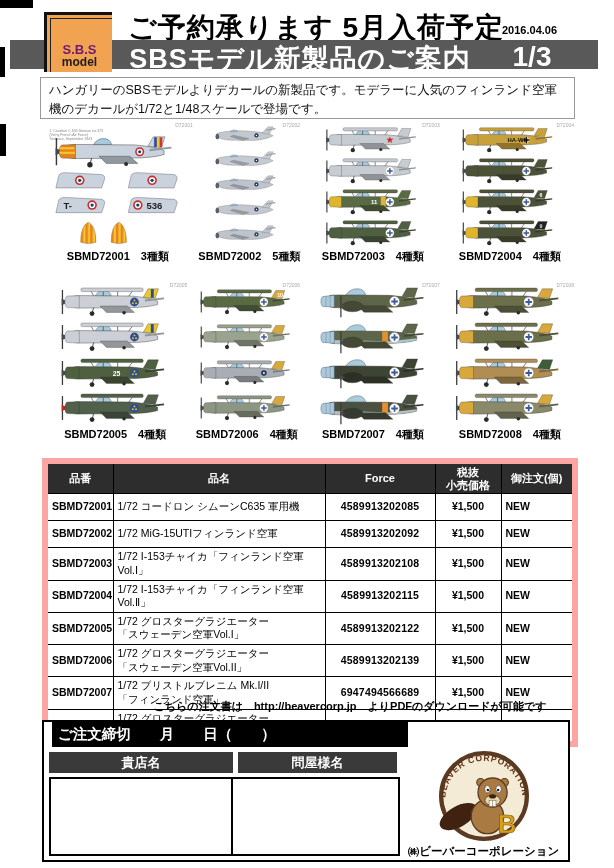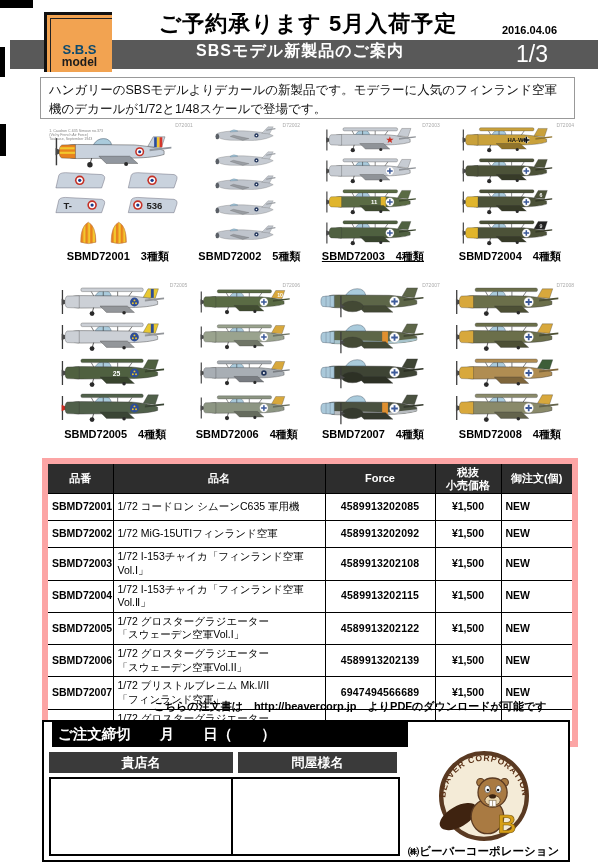--- a/index.html
+++ b/index.html
@@ -5,27 +5,27 @@
   html,body{margin:0;padding:0;background:#fff;}
   body{font-family:"Liberation Sans","DejaVu Sans",sans-serif;}
   .page{position:relative;width:614px;height:868px;background:#fff;overflow:hidden;}
   .art{position:absolute;background:#000;}
 
   
   .logo{position:absolute;left:44px;top:12px;width:68px;height:60px;background:#f2a351;
         border-top:3px solid #111;border-left:3px solid #111;z-index:5;
         display:flex;flex-direction:column;justify-content:flex-end;align-items:center;padding-bottom:3px;box-sizing:border-box;}
   .logo-line{position:absolute;left:3px;top:3px;right:0;bottom:0;border-top:1.5px solid #222;border-left:1.5px solid #222;}
-  .logo-t1{font-weight:bold;font-size:13px;color:#0c4a6e;line-height:1.05;z-index:2;}
+  .logo-t1{font-weight:bold;font-size:13px;color:#701a75;line-height:1.05;z-index:2;}
   .logo-t2{font-weight:bold;font-size:12px;color:#1c1c1c;line-height:1.05;z-index:2;}
-  .preorder{position:absolute;left:128px;top:9px;width:360px;text-align:center;font-size:22px;font-weight:bold;color:#000;letter-spacing:1px;white-space:nowrap;}
+  .preorder{position:absolute;left:128px;top:9px;width:360px;text-align:center;font-size:28px;font-weight:bold;color:#000;letter-spacing:1px;white-space:nowrap;}
   .date{position:absolute;left:502px;top:24px;font-size:11px;font-weight:bold;color:#000;}
   .graybar{position:absolute;left:10px;top:40px;width:588px;height:29px;background:#595959;}
-  .bar-title{position:absolute;left:110px;top:1px;width:360px;text-align:center;color:#fff;font-size:16px;font-weight:bold;letter-spacing:1px;white-space:nowrap;}
-  .bar-page{position:absolute;left:482px;top:1px;width:80px;text-align:center;color:#fff;font-size:23px;font-weight:normal;}
+  .bar-title{position:absolute;left:110px;top:1px;width:360px;text-align:center;color:#fff;font-size:27px;font-weight:bold;letter-spacing:1px;white-space:nowrap;}
+  .bar-page{position:absolute;left:482px;top:1px;width:80px;text-align:center;color:#fff;font-size:28px;font-weight:bold;}
 
   
   .intro{position:absolute;left:40px;top:77px;width:535px;height:42px;border:1px solid #999;
          font-size:12.5px;color:#111;padding:3px 8px;line-height:1.55;box-sizing:border-box;}
 
   
   .grid-row{position:absolute;left:40px;width:537px;display:flex;}
   .pcell{position:relative;display:flex;flex-direction:column;align-items:center;box-sizing:border-box;padding:2px 2px 0;}
   .planes{flex:1;width:100%;display:flex;flex-direction:column;justify-content:space-around;align-items:center;}
   .plane{width:96%;display:block;}
@@ -222,21 +222,21 @@
             <path d="M106,7 L124,4 L124,6.2 L107,9.2 Z" fill="rgb(149,153,159)"></path>
             <path d="M44,17.5 L74,24 L62,27.5 L38,20 Z" fill="rgb(149,153,159)" stroke="#555" stroke-width="0.4"></path>
             <g transform="translate(88,18)">
               <circle r="4" fill="#23365c"></circle>
               <circle r="1.4" fill="#fff"></circle>
             </g>
           </svg>
         </div>
         <div class="plabel">SBMD72002　5種類</div>
       </div>
-      <div class="pcell" style="flex-basis: 26%; max-width: 26%; text-decoration: underline;">
+      <div class="pcell" style="flex-basis: 26%; max-width: 26%;">
         <div class="ctag">D72003</div>
         <div class="planes">
           <svg class="plane" viewBox="0 0 150 40" style="height:28px">
             <line x1="9" y1="5" x2="9" y2="35" stroke="#3a3a3a" stroke-width="1.6"></line>
             <polygon points="8,16 8,24 17,20" fill="#4a4a4a"></polygon>
             <path d="M22,13 Q24,12 32,12 L95,12.5 C112,14 122,16 128,19 L128,23 C120,25.5 110,26.6 95,27 L32,27.6 Q23,27.6 22,25 Z" fill="#c7ccd3" stroke="#333" stroke-width="0.5"></path>
             <path d="M15,12.5 C11,14 11,26 15,27 L30,27.5 L30,12.2 Z" fill="#c7ccd3" stroke="#333" stroke-width="0.4"></path>
             <path d="M50,12 Q54,5.5 61,5.5 Q68,5.5 70,12 Z" fill="#aacbdc" stroke="#345" stroke-width="0.5"></path>
             <path d="M110,14 L116,3.5 L129,3.5 L125,15.5 Z" fill="#c7ccd3" stroke="#333" stroke-width="0.4"></path>
             <path d="M112,17 L136,14.5 L136,16.5 L112,19.5 Z" fill="rgb(143,147,152)"></path>

